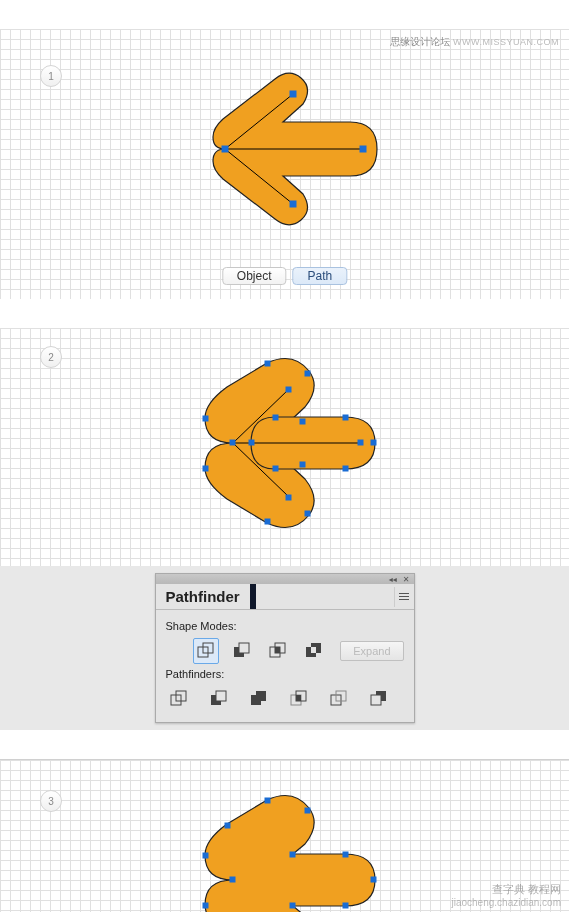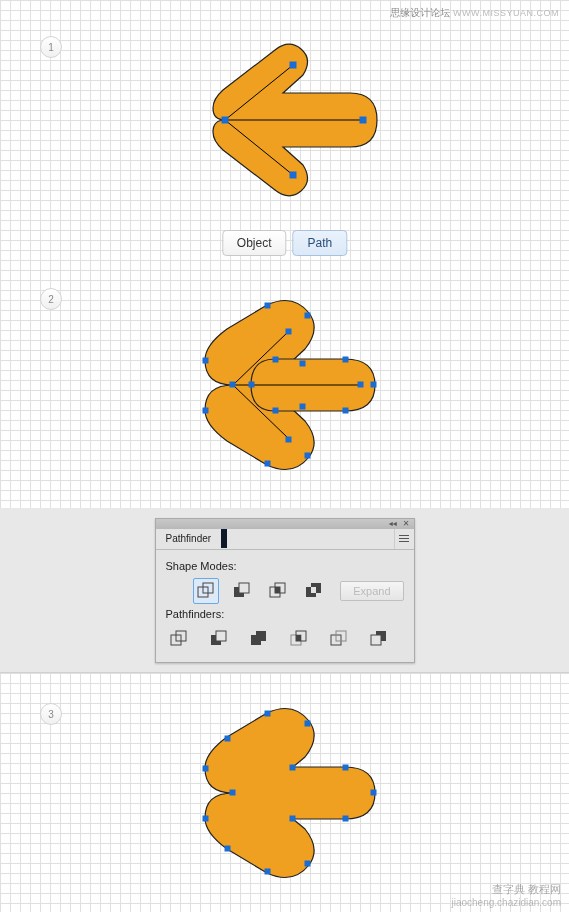--- a/index.html
+++ b/index.html
@@ -10,20 +10,21 @@
     background: #fff;
     position: relative;
     overflow: hidden;
   }
   .grid-section {
     background-image:
       linear-gradient(to right, #e0e0e0 1px, transparent 1px),
       linear-gradient(to bottom, #e0e0e0 1px, transparent 1px);
     background-size: 10px 10px;
     position: relative;
+    margin-top: 29px;
   }
   .sec1 { height: 270px; }
   .sec2 { height: 238px; }
   .sec3 { height: 240px; border-top: 1px solid #d0d0d0; }
   .panel-section {
     height: 164px;
     background: #e8e8e8;
     display: flex;
     align-items: center;
     justify-content: center;
@@ -78,21 +79,21 @@
     display: flex;
     gap: 6px;
   }
   .menu-btn {
     background: linear-gradient(#ffffff,#f2f2f2);
     border: 1px solid #c8c8c8;
     border-radius: 4px;
     padding: 5px 14px;
     font-size: 12px;
     color: #333;
-    height: 26px;
+    height: 18px;
     display: flex;
     align-items: center;
   }
   .menu-btn.active {
     background: linear-gradient(#eaf2fb,#dce9f8);
     border-color: #a9c2e0;
     color: #2a4d7b;
   }
   
   .pf-panel {
@@ -114,23 +115,23 @@
   }
   .pf-tabs {
     display:flex;
     align-items:center;
     border-bottom:1px solid #bbb;
   }
   .pf-tab {
     background:#e4e4e4;
     border-right:6px solid #0f172a;
     padding:4px 10px;
-    font-size:10px;
+    font-size:15px;
     color:#222;
-    font-weight:normal;
+    font-weight:bold;
   }
   .pf-hamburger {
     margin-left:auto;
     width:20px;
     height:20px;
     display:flex;
     flex-direction:column;
     justify-content:center;
     align-items:center;
     gap:2px;

